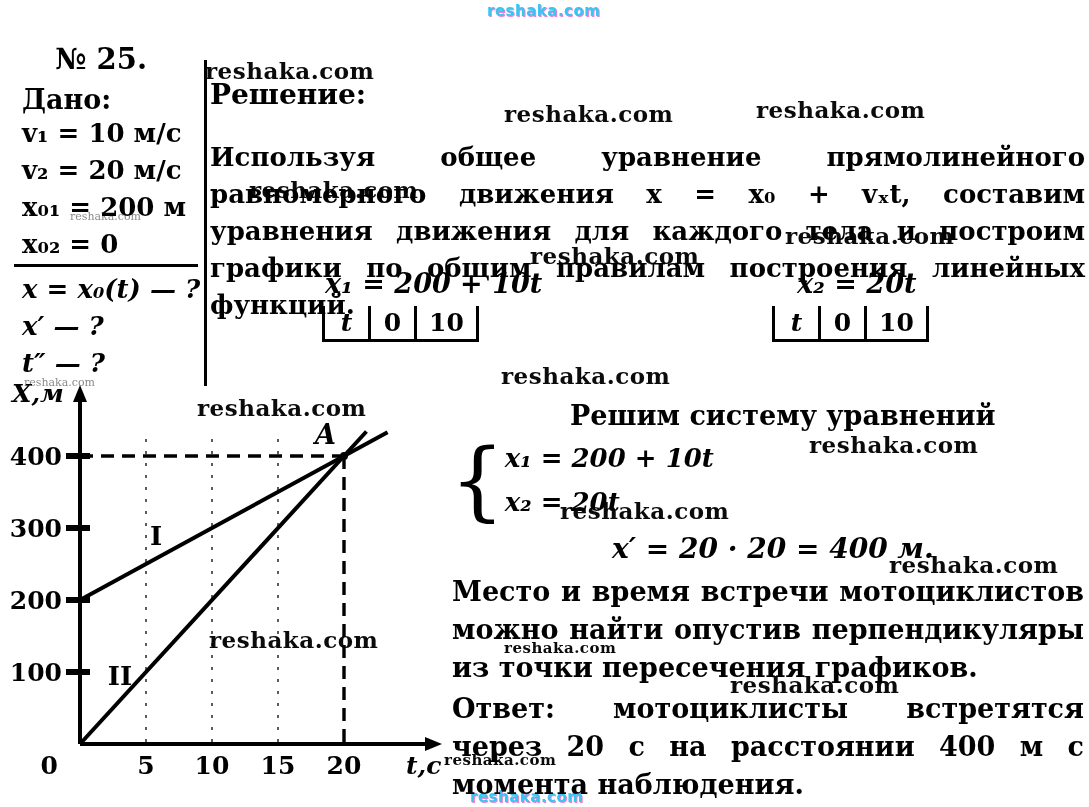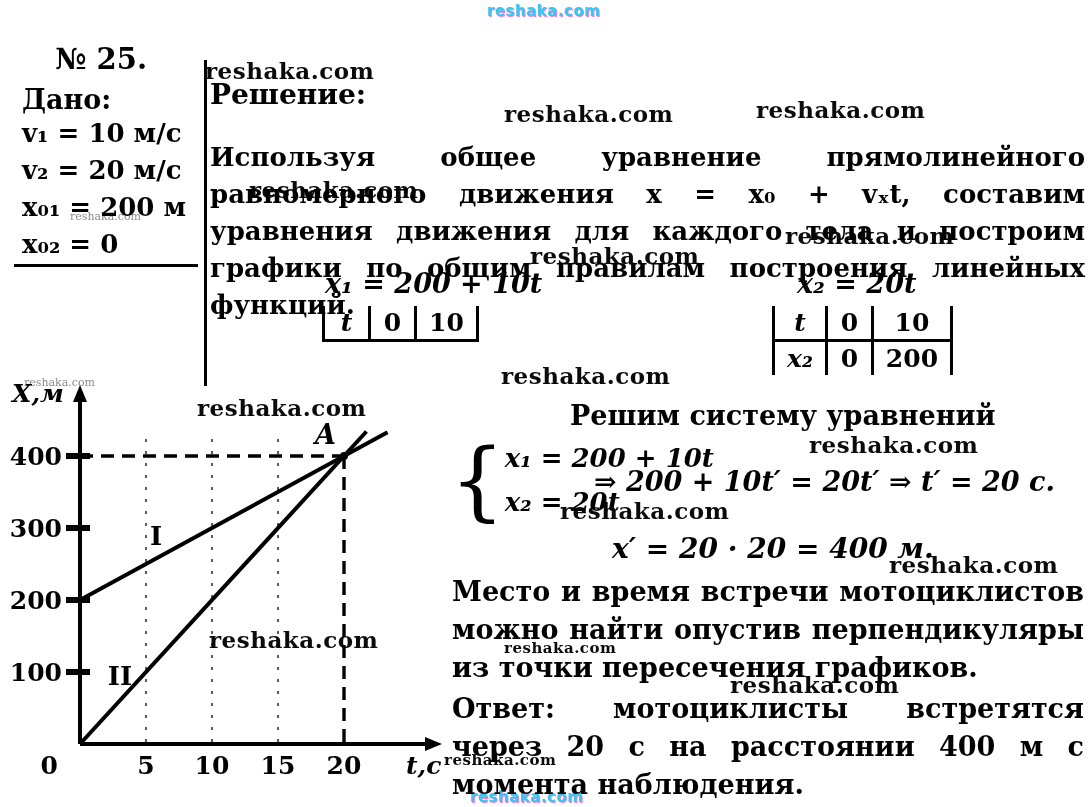--- a/index.html
+++ b/index.html
@@ -92,20 +92,25 @@
 
   <div class="problem-number">№ 25.</div>
   <div class="given-label">Дано:</div>
   <div class="given-list">
     <div>v₁ = 10 м/с</div>
     <div>v₂ = 20 м/с</div>
     <div>x₀₁ = 200 м</div>
     <div>x₀₂ = 0</div>
   </div>
   <div class="given-divider"></div>
+  <div class="find-list">
+    <div>x = x₀(t) — ?</div>
+    <div>x′ — ?</div>
+    <div>t″ — ?</div>
+  </div>
   <div class="column-divider"></div>
 
   <div class="solution-title">Решение:</div>
   <div class="solution-intro">Используя общее уравнение прямолинейного равномерного движения x = x₀ + vₓt, составим уравнения движения для каждого тела и построим графики по общим правилам построения линейных функций.</div>
 
   <div class="eq eq1">x₁ = 200 + 10t</div>
   <div class="eq eq2">x₂ = 20t</div>
 
   <table class="mini-table t1">
     <tbody>
@@ -116,25 +121,20 @@
     </tr>
   </tbody>
     </table>
 
   <table class="mini-table t2">
     <tbody>
         <tr>
       <td>t</td>
       <td>0</td>
       <td>10</td>
-    </tr>
-    <tr>
-      <td>x₂</td>
-      <td>0</td>
-      <td>200</td>
     </tr>
   </tbody>
     </table>
 
   <div class="graph">
     <svg id="graph-svg" width="445" height="420" viewBox="0 0 445 420" xmlns="http://www.w3.org/2000/svg">
         <line x1="138" y1="360" x2="138" y2="52.400000000000034" class="grid"></line>
         <line x1="204" y1="360" x2="204" y2="52.400000000000034" class="grid"></line>
         <line x1="270" y1="360" x2="270" y2="52.400000000000034" class="grid"></line>
         <line x1="72" y1="74" x2="336" y2="74" class="guide"></line>
@@ -168,18 +168,17 @@
   </div>
 
   <div class="solve-title">Решим систему уравнений</div>
   <div class="system">
     <span class="brace">{</span>
     <div class="sys-eqs">
       <div>x₁ = 200 + 10t</div>
       <div>x₂ = 20t</div>
     </div>
   </div>
-  <div class="implication">⇒ 200 + 10t′ = 20t′ ⇒ t′ = 20 с.</div>
   <div class="x-result">x′ = 20 · 20 = 400 м.</div>
   <div class="explanation">Место и время встречи мотоциклистов можно найти опустив перпендикуляры из точки пересечения графиков.</div>
   <div class="answer">Ответ: мотоциклисты встретятся через 20 с на расстоянии 400 м с момента наблюдения.</div>
 
 </div>
 
 </body></html>

